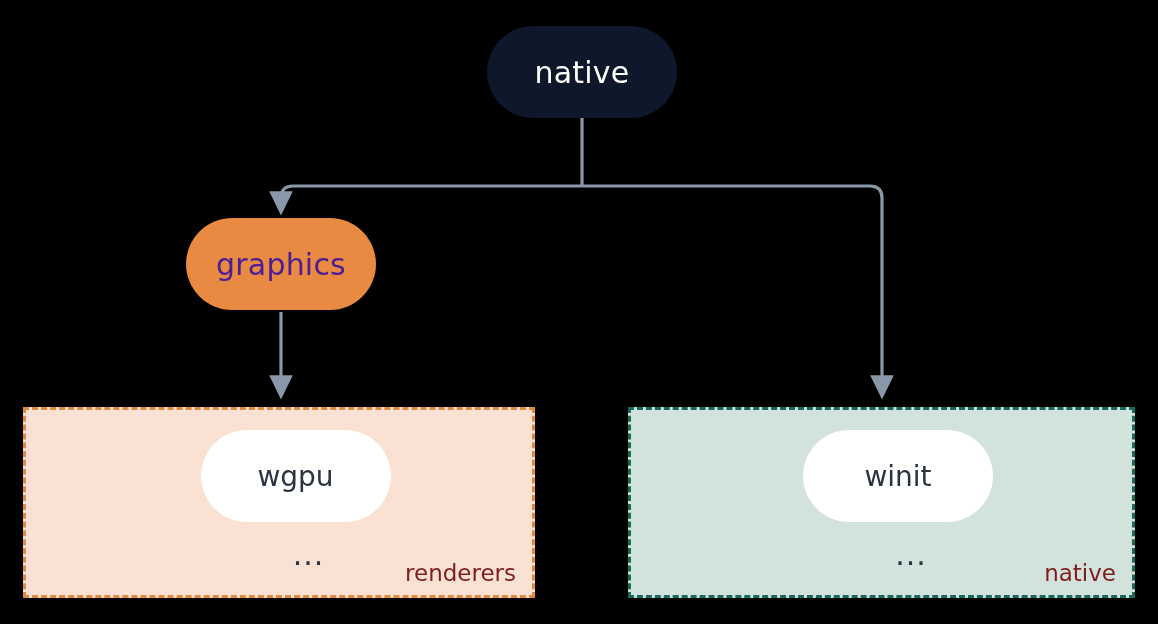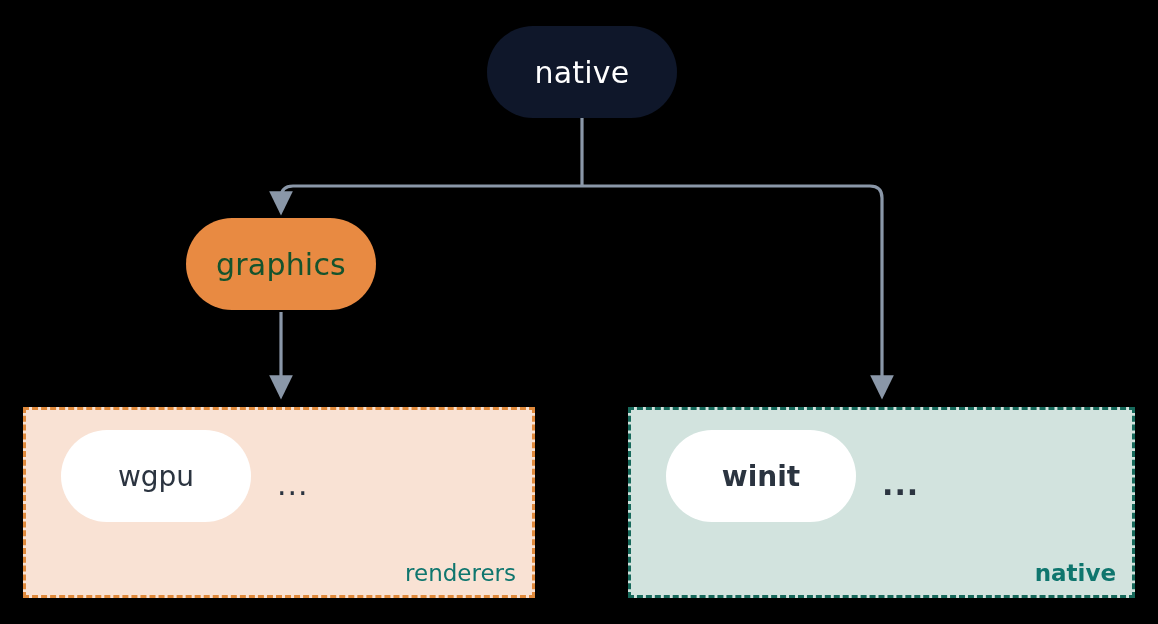--- a/index.html
+++ b/index.html
@@ -54,21 +54,21 @@
     font-size: 30px;
     letter-spacing: 0.2px;
   }
 
   #node-graphics {
     left: 186px;
     top: 218px;
     width: 190px;
     height: 92px;
     background: #e88a42;
-    color: #14532d;
+    color: #4c1d95;
     font-size: 30px;
     letter-spacing: 0.2px;
   }
 
   
   .group-box {
     position: absolute;
     box-sizing: border-box;
     border-style: dashed;
     border-width: 3px;
@@ -83,30 +83,29 @@
     border-color: #e08a3c;
   }
 
   #group-shells {
     left: 628px;
     top: 407px;
     width: 507px;
     height: 191px;
     background: #d2e3de;
     border-color: #17695b;
-    font-weight: bold;
   }
 
   .group-items {
     position: absolute;
-    left: 8px;
+    left: 16px;
     top: 20px;
     width: 100%;
     display: flex;
-    flex-direction: row;
+    flex-direction: column;
     align-items: center;
     padding-left: 27px;
     box-sizing: border-box;
   }
 
   .leaf-pill {
     height: 92px;
     min-width: 190px;
     background: #ffffff;
     color: #2b3440;
@@ -127,21 +126,21 @@
     align-self: center;
     margin-top: 18px;
     letter-spacing: 1px;
   }
 
   .group-label {
     position: absolute;
     right: 16px;
     bottom: 9px;
     font-size: 23px;
-    color: #0f766e;
+    color: #7f1d1d;
     white-space: nowrap;
   }
 </style>
 </head>
 <body>
 
 <div id="diagram-root">
 
   <svg id="connectors" viewBox="0 0 1158 624" width="1158" height="624" xmlns="http://www.w3.org/2000/svg">
     <defs>

